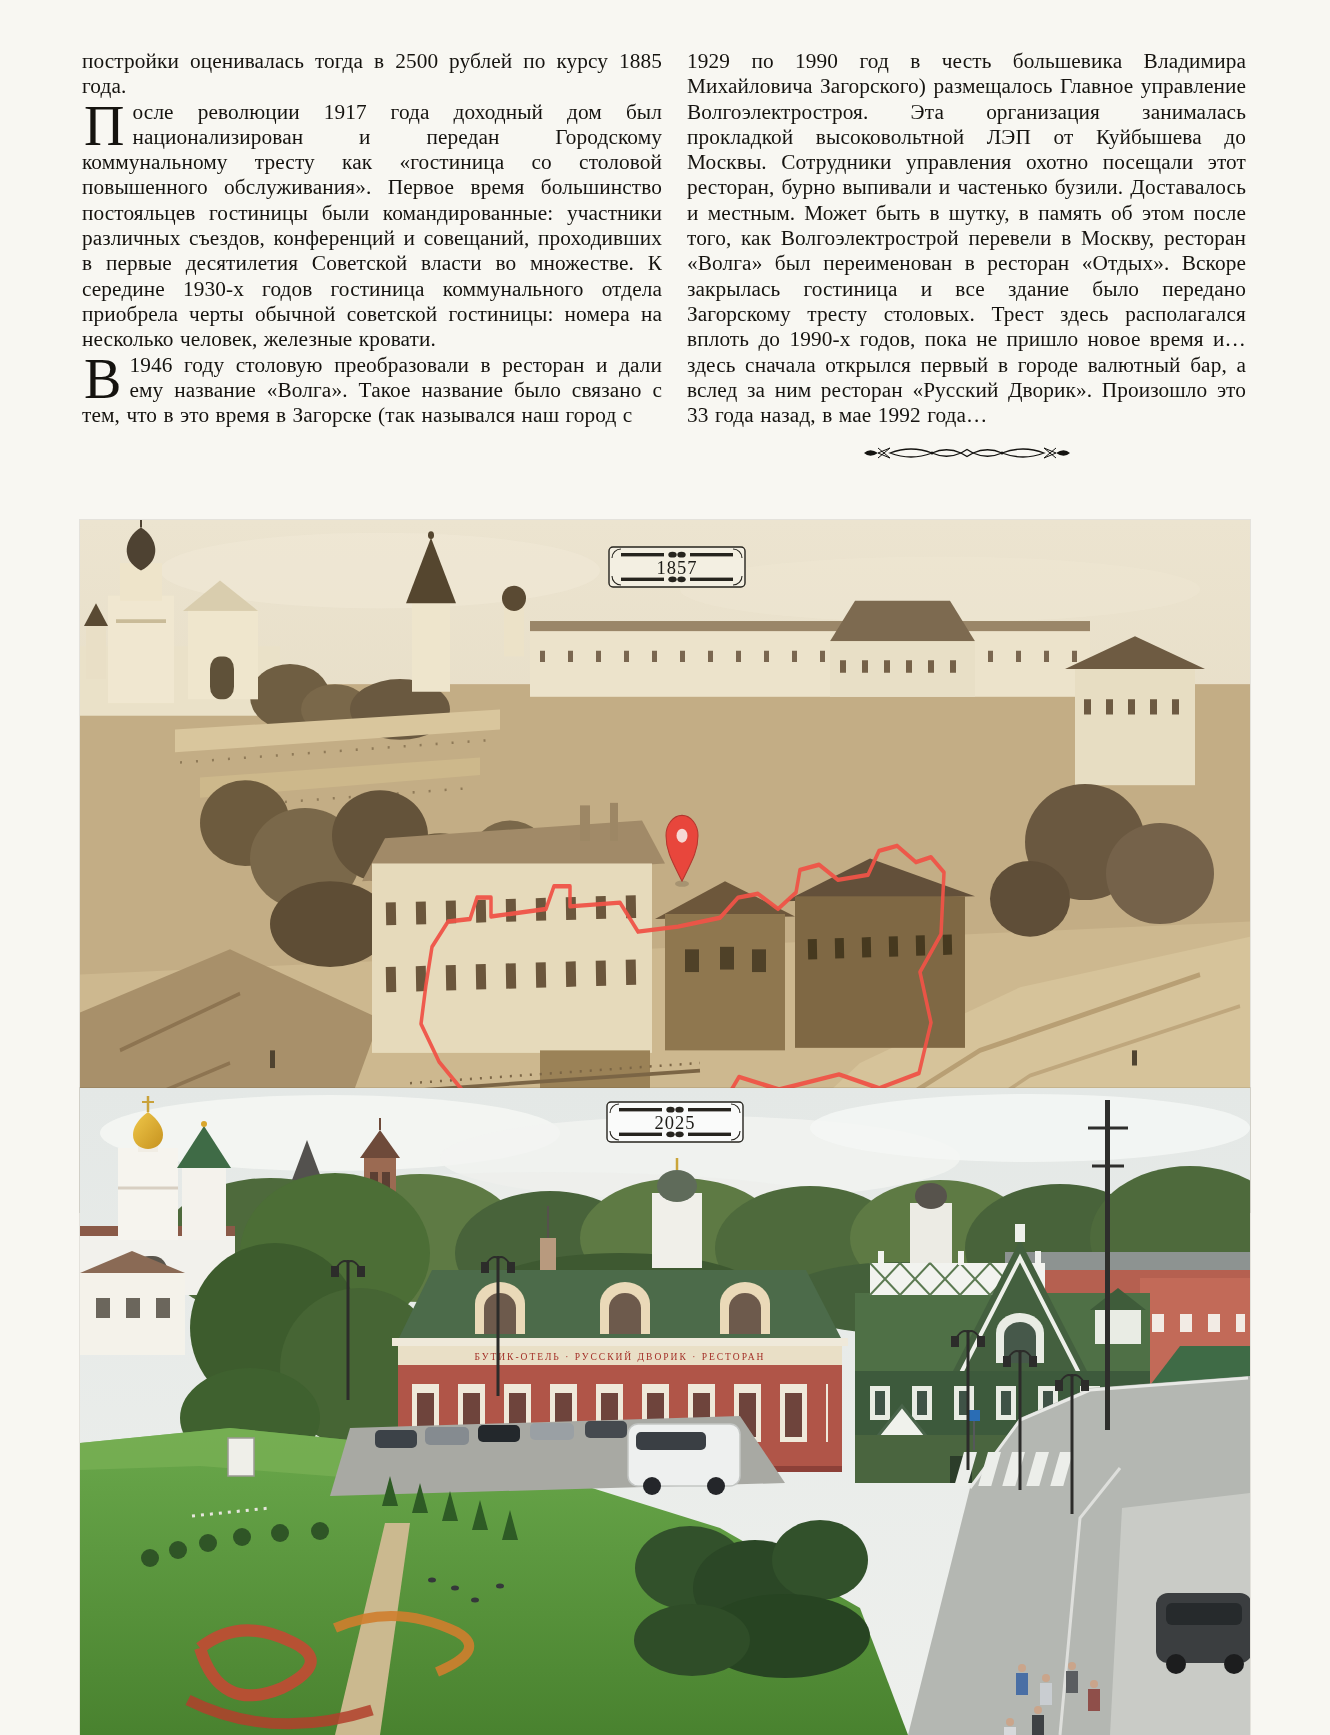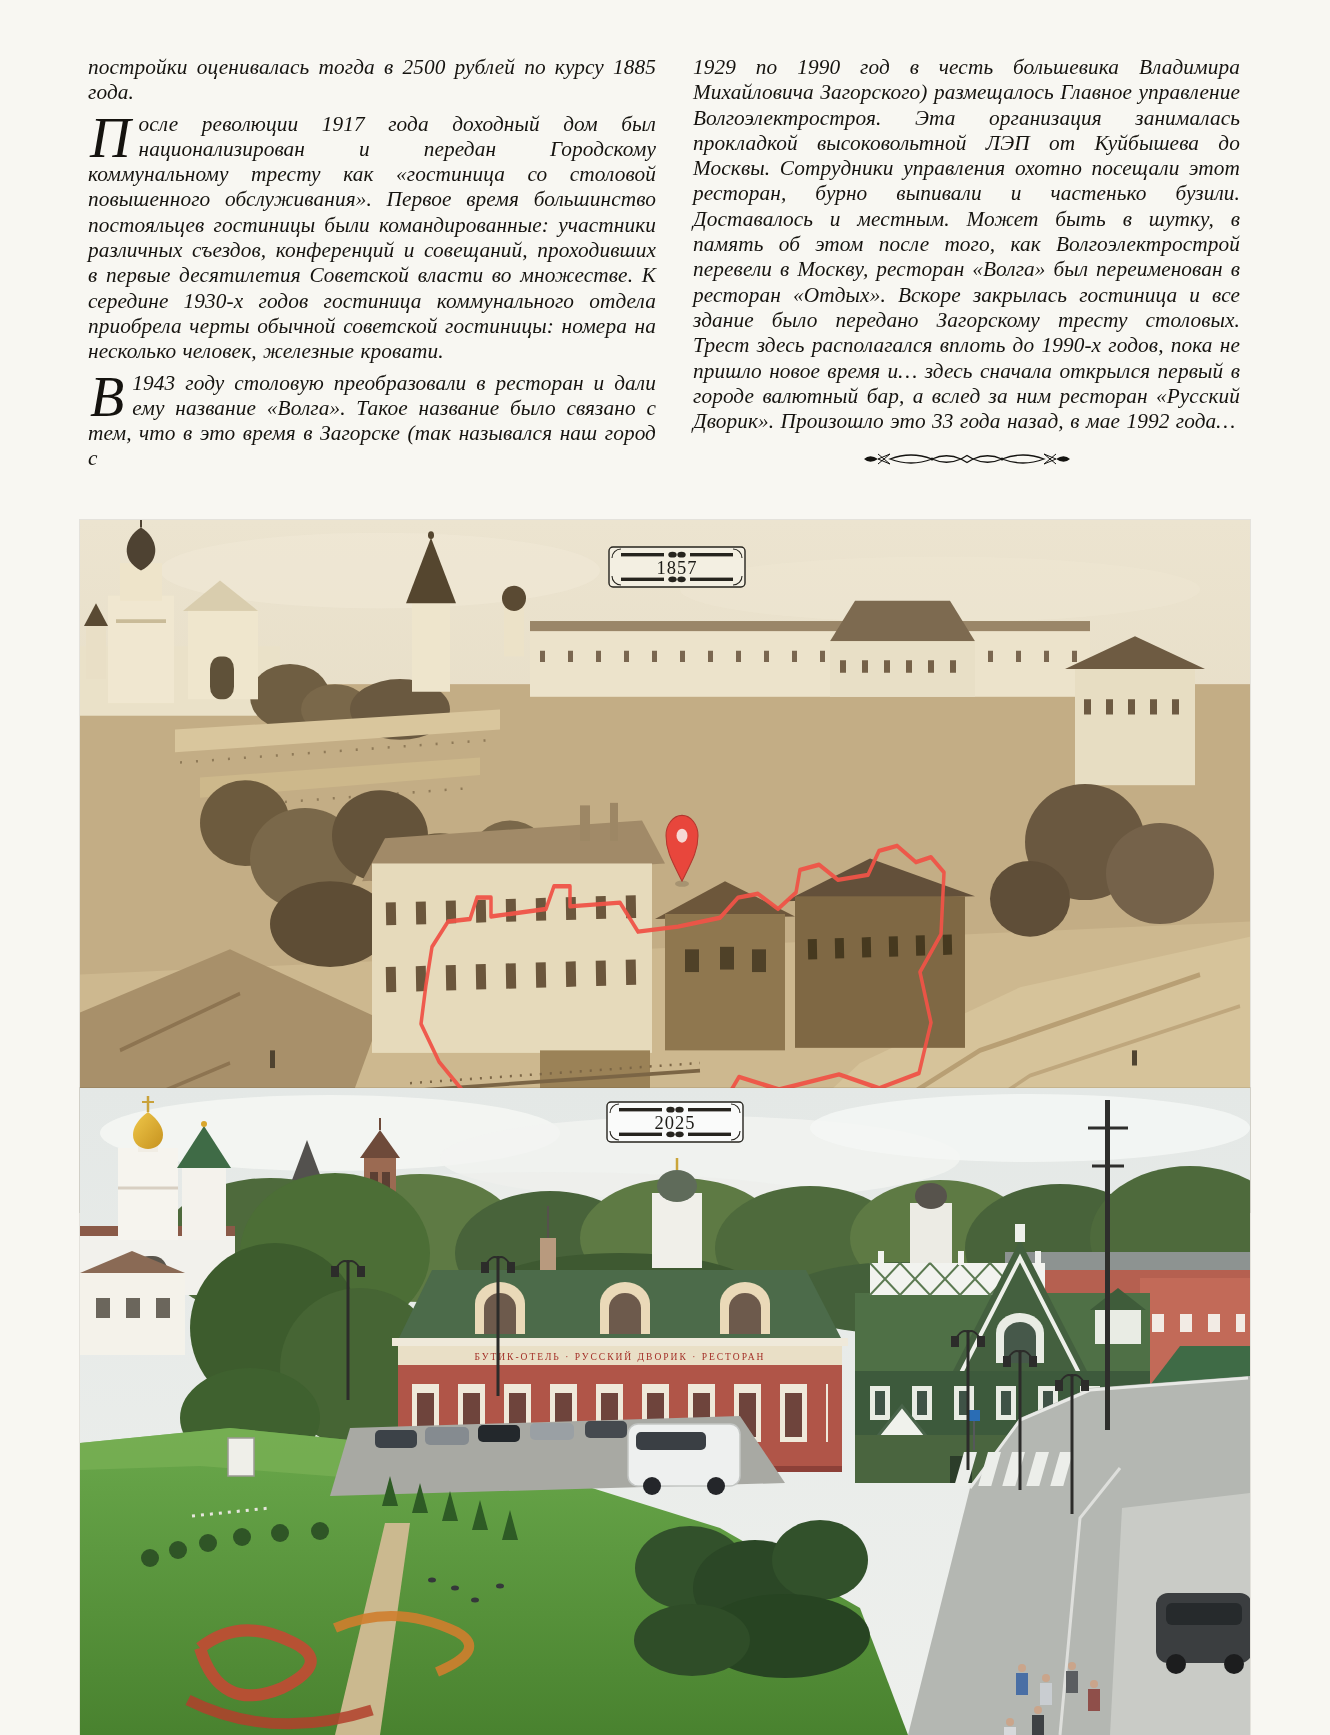--- a/index.html
+++ b/index.html
@@ -6,22 +6,22 @@
   .page{
     position:relative;width:1330px;height:1735px;margin:0 auto;
     background:#f8f7f2;overflow:hidden;
     font-family:"Liberation Serif","DejaVu Serif",serif;color:#15130f;
   }
   
   .article{position:absolute;left:82px;top:49px;width:1164px;display:flex;gap:25px;}
   .col{flex:none;}
   .col-left{width:580px;}
   .col-right{width:559px;}
-  .col p{margin:6px;text-align:justify;font-size:21.3px;line-height:25.3px;
-         letter-spacing:.1px;word-spacing:1px;font-style:italic;}
+  .col p{margin:0;text-align:justify;font-size:21.3px;line-height:25.3px;
+         letter-spacing:.1px;word-spacing:1px;}
   .dropcap{float:left;font-size:56px;line-height:42px;padding:5px 8px 0 2px;}
   
   .divider-wrap{width:212px;margin:16px auto 0;}
   .divider-wrap svg{display:block;width:212px;height:18px;}
   
   .photo{position:absolute;left:80px;width:1170px;outline:1px solid rgba(60,50,30,.10);}
   #photo-1857{top:520px;height:692px;}
   #photo-2025{top:1088px;height:647px;}
   .scene{position:absolute;inset:0;width:100%;height:100%;display:block;}
   
@@ -33,21 +33,21 @@
 </style>
 </head>
 <body>
 
 <div class="page">
 
   <div class="article">
     <div class="col col-left">
       <p>постройки оценивалась тогда в 2500 рублей по курсу 1885 года.</p>
       <p><span class="dropcap">П</span><span>осле революции 1917 года доходный дом был национализирован и передан Городскому коммунальному тресту как «гостиница со столовой повышенного обслуживания». Первое время большинство постояльцев гостиницы были командированные: участники различных съездов, конференций и совещаний, проходивших в первые десятилетия Советской власти во множестве. К середине 1930-х годов гостиница коммунального отдела приобрела черты обычной советской гостиницы: номера на несколько человек, железные кровати.</span></p>
-      <p><span class="dropcap">В</span><span>1943 году столовую преобразовали в ресторан и дали ему название «Волга». Такое название было связано с тем, что в это время в Загорске (так назывался наш город с</span></p>
+      <p><span class="dropcap">В</span><span>1946 году столовую преобразовали в ресторан и дали ему название «Волга». Такое название было связано с тем, что в это время в Загорске (так назывался наш город с</span></p>
     </div>
     <div class="col col-right">
       <p>1929 по 1990 год в честь большевика Владимира Михайловича Загорского) размещалось Главное управление Волгоэлектростроя. Эта организация занималась прокладкой высоковольтной ЛЭП от Куйбышева до Москвы. Сотрудники управления охотно посещали этот ресторан, бурно выпивали и частенько бузили. Доставалось и местным. Может быть в шутку, в память об этом после того, как Волгоэлектрострой перевели в Москву, ресторан «Волга» был переименован в ресторан «Отдых». Вскоре закрылась гостиница и все здание было передано Загорскому тресту столовых. Трест здесь располагался вплоть до 1990-х годов, пока не пришло новое время и… здесь сначала открылся первый в городе валютный бар, а вслед за ним ресторан «Русский Дворик». Произошло это 33 года назад, в мае 1992 года…</p>
       <div class="divider-wrap">
 
         <svg viewBox="0 0 210 18">
           <g stroke="#141310" stroke-width="1.3" fill="none">
             <path d="M16,9 L28,4 M16,9 L28,14 M28,4 L16,14 M28,14 L16,4" stroke-width="1"></path>
             <path d="M194,9 L182,4 M194,9 L182,14 M182,4 L194,14 M182,14 L194,4" stroke-width="1"></path>
             <path d="M28,9 Q49,1 70,9 Q49,17 28,9 Z"></path>

